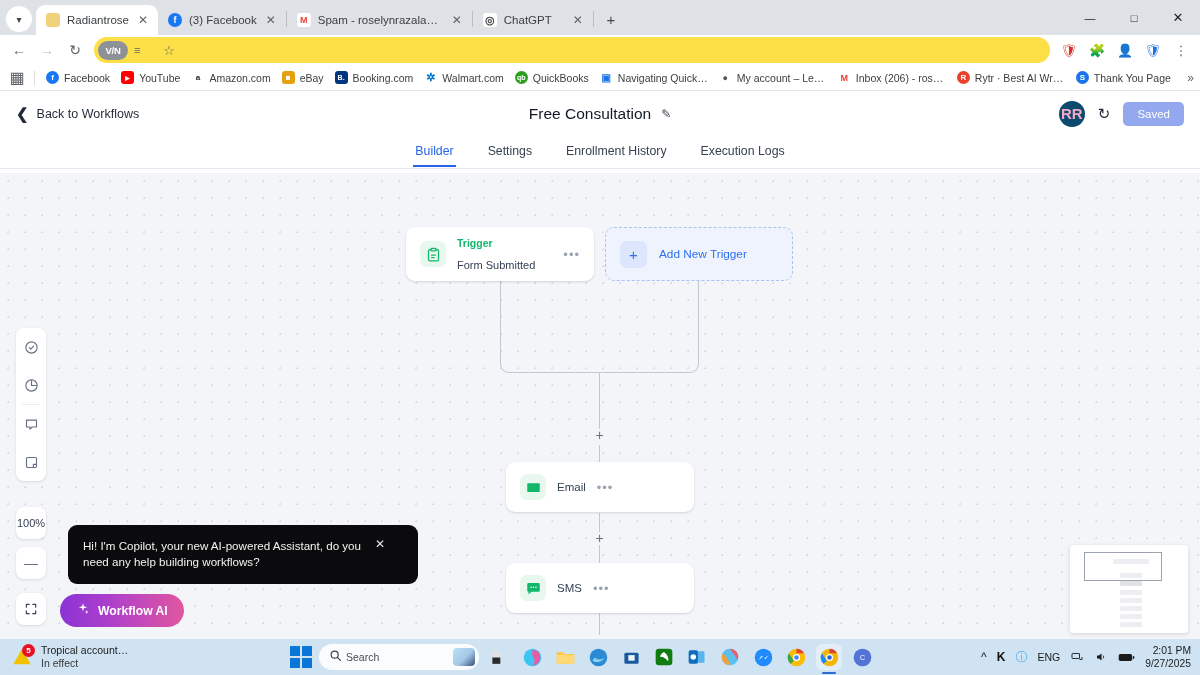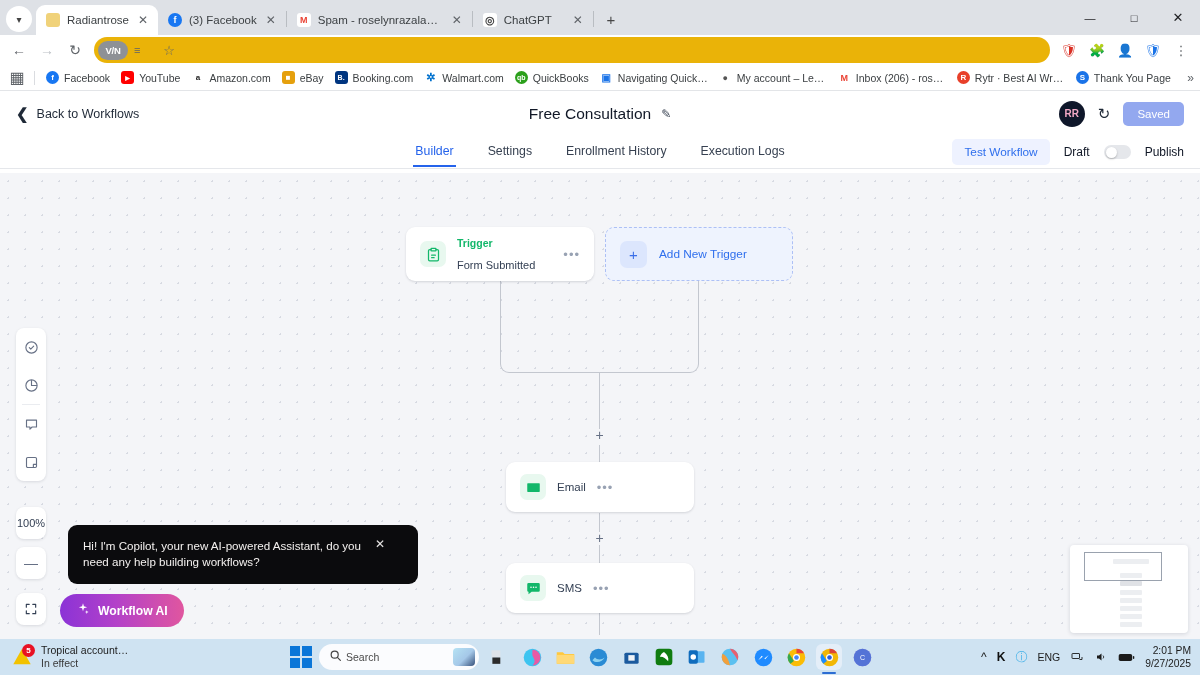--- a/index.html
+++ b/index.html
@@ -39,21 +39,21 @@
   .winctrl.close-x { font-size: 13px; }
 
   .browser-toolbar {
     height: 30px; background: #fff; display: flex; align-items: center;
     padding: 0 6px; gap: 2px;
   }
   .nav-btn { width: 26px; height: 26px; display:flex; align-items:center; justify-content:center;
     color: #5f6368; font-size: 14px; }
   .nav-btn.fwd { color: #bdc1c6; }
   .omnibox {
-    flex: 1; height: 26px; background: #eab308; border-radius: 13px; display: flex;
+    flex: 1; height: 26px; background: #fde047; border-radius: 13px; display: flex;
     align-items: center; padding: 0 6px 0 4px; gap: 6px; margin: 0 4px;
   }
   .vpn-chip { width: 30px; height: 19px; border-radius: 10px; background: #8e9196;
     color: #fff; font-size: 9.5px; font-weight: bold; display:flex; align-items:center;
     justify-content:center; letter-spacing:-.3px; }
   .omni-icon { width: 16px; color: #5f6368; font-size: 11px; display:flex; align-items:center;}
   .omni-url { font-size: 11.5px; color: #202124; white-space: nowrap; overflow: hidden;
     text-overflow: ellipsis; flex: 1; }
   .omni-url .host { color: #202124; }
   .omni-url .path { color: #5f6368; }
@@ -82,22 +82,22 @@
     padding: 0 16px; position: relative;
   }
   .back-wf { display: flex; align-items: center; gap: 8px; font-size: 12.5px;
     color: #1f2937; font-weight: 500; }
   .chev-left { font-size: 15px; font-weight: 600; }
   .wf-title-wrap { position: absolute; left: 0; right: 0; display: flex;
     align-items: center; justify-content: center; gap: 10px; pointer-events: none; }
   .wf-title { font-size: 15.5px; color: #111827; pointer-events: auto; }
   .pencil { font-size: 12px; color: #374151; pointer-events: auto; }
   .hdr-right { margin-left: auto; display: flex; align-items: center; gap: 13px; }
-  .avatar { width: 26px; height: 26px; border-radius: 50%; background: #0f172a;
-    color: #f3a9c6; font-size: 10px; font-weight: bold; display: flex;
+  .avatar { width: 26px; height: 26px; border-radius: 50%; background: #0c4a6e;
+    color: #f3a9c6; font-size: 15px; font-weight: bold; display: flex;
     align-items: center; justify-content: center; }
   .hist-ico { font-size: 15px; color: #1f2937; display:flex; align-items:center;}
   .saved-btn { background: #93a8ef; color: #fff; font-size: 11.5px; border-radius: 5px;
     padding: 6px 14px; }
 
   .app-tabsrow {
     height: 33px; background: #fff; display: flex; align-items: center;
     border-bottom: 1px solid #e5e7eb; padding: 0 16px; position: relative;
   }
   .tabs-center { position: absolute; left: 0; right: 0; display: flex;
@@ -346,26 +346,20 @@
     </div>
   </div>
 
   <div class="app-tabsrow">
     <div class="tabs-center">
       <div class="atab active">Builder</div>
       <div class="atab">Settings</div>
       <div class="atab">Enrollment History</div>
       <div class="atab">Execution Logs</div>
     </div>
-    <div class="hdr-actions">
-      <div class="test-wf">Test Workflow</div>
-      <span class="draft-label">Draft</span>
-      <div class="toggle"></div>
-      <span class="publish-label">Publish</span>
-    </div>
   </div>
 
   <div class="canvas">
 
     <div class="loop-box conn" style="left:500px; top:55px; width:199px; height:145px; background:transparent;"></div>
     <div class="conn conn-v" style="left:599px; top:200px; height:62px;"></div>
     <div class="conn conn-v" style="left:599px; top:272px; height:38px;"></div>
     <div class="conn conn-v" style="left:599px; top:340px; height:62px;"></div>
     <div class="conn conn-v" style="left:599px; top:440px; height:22px;"></div>
 

